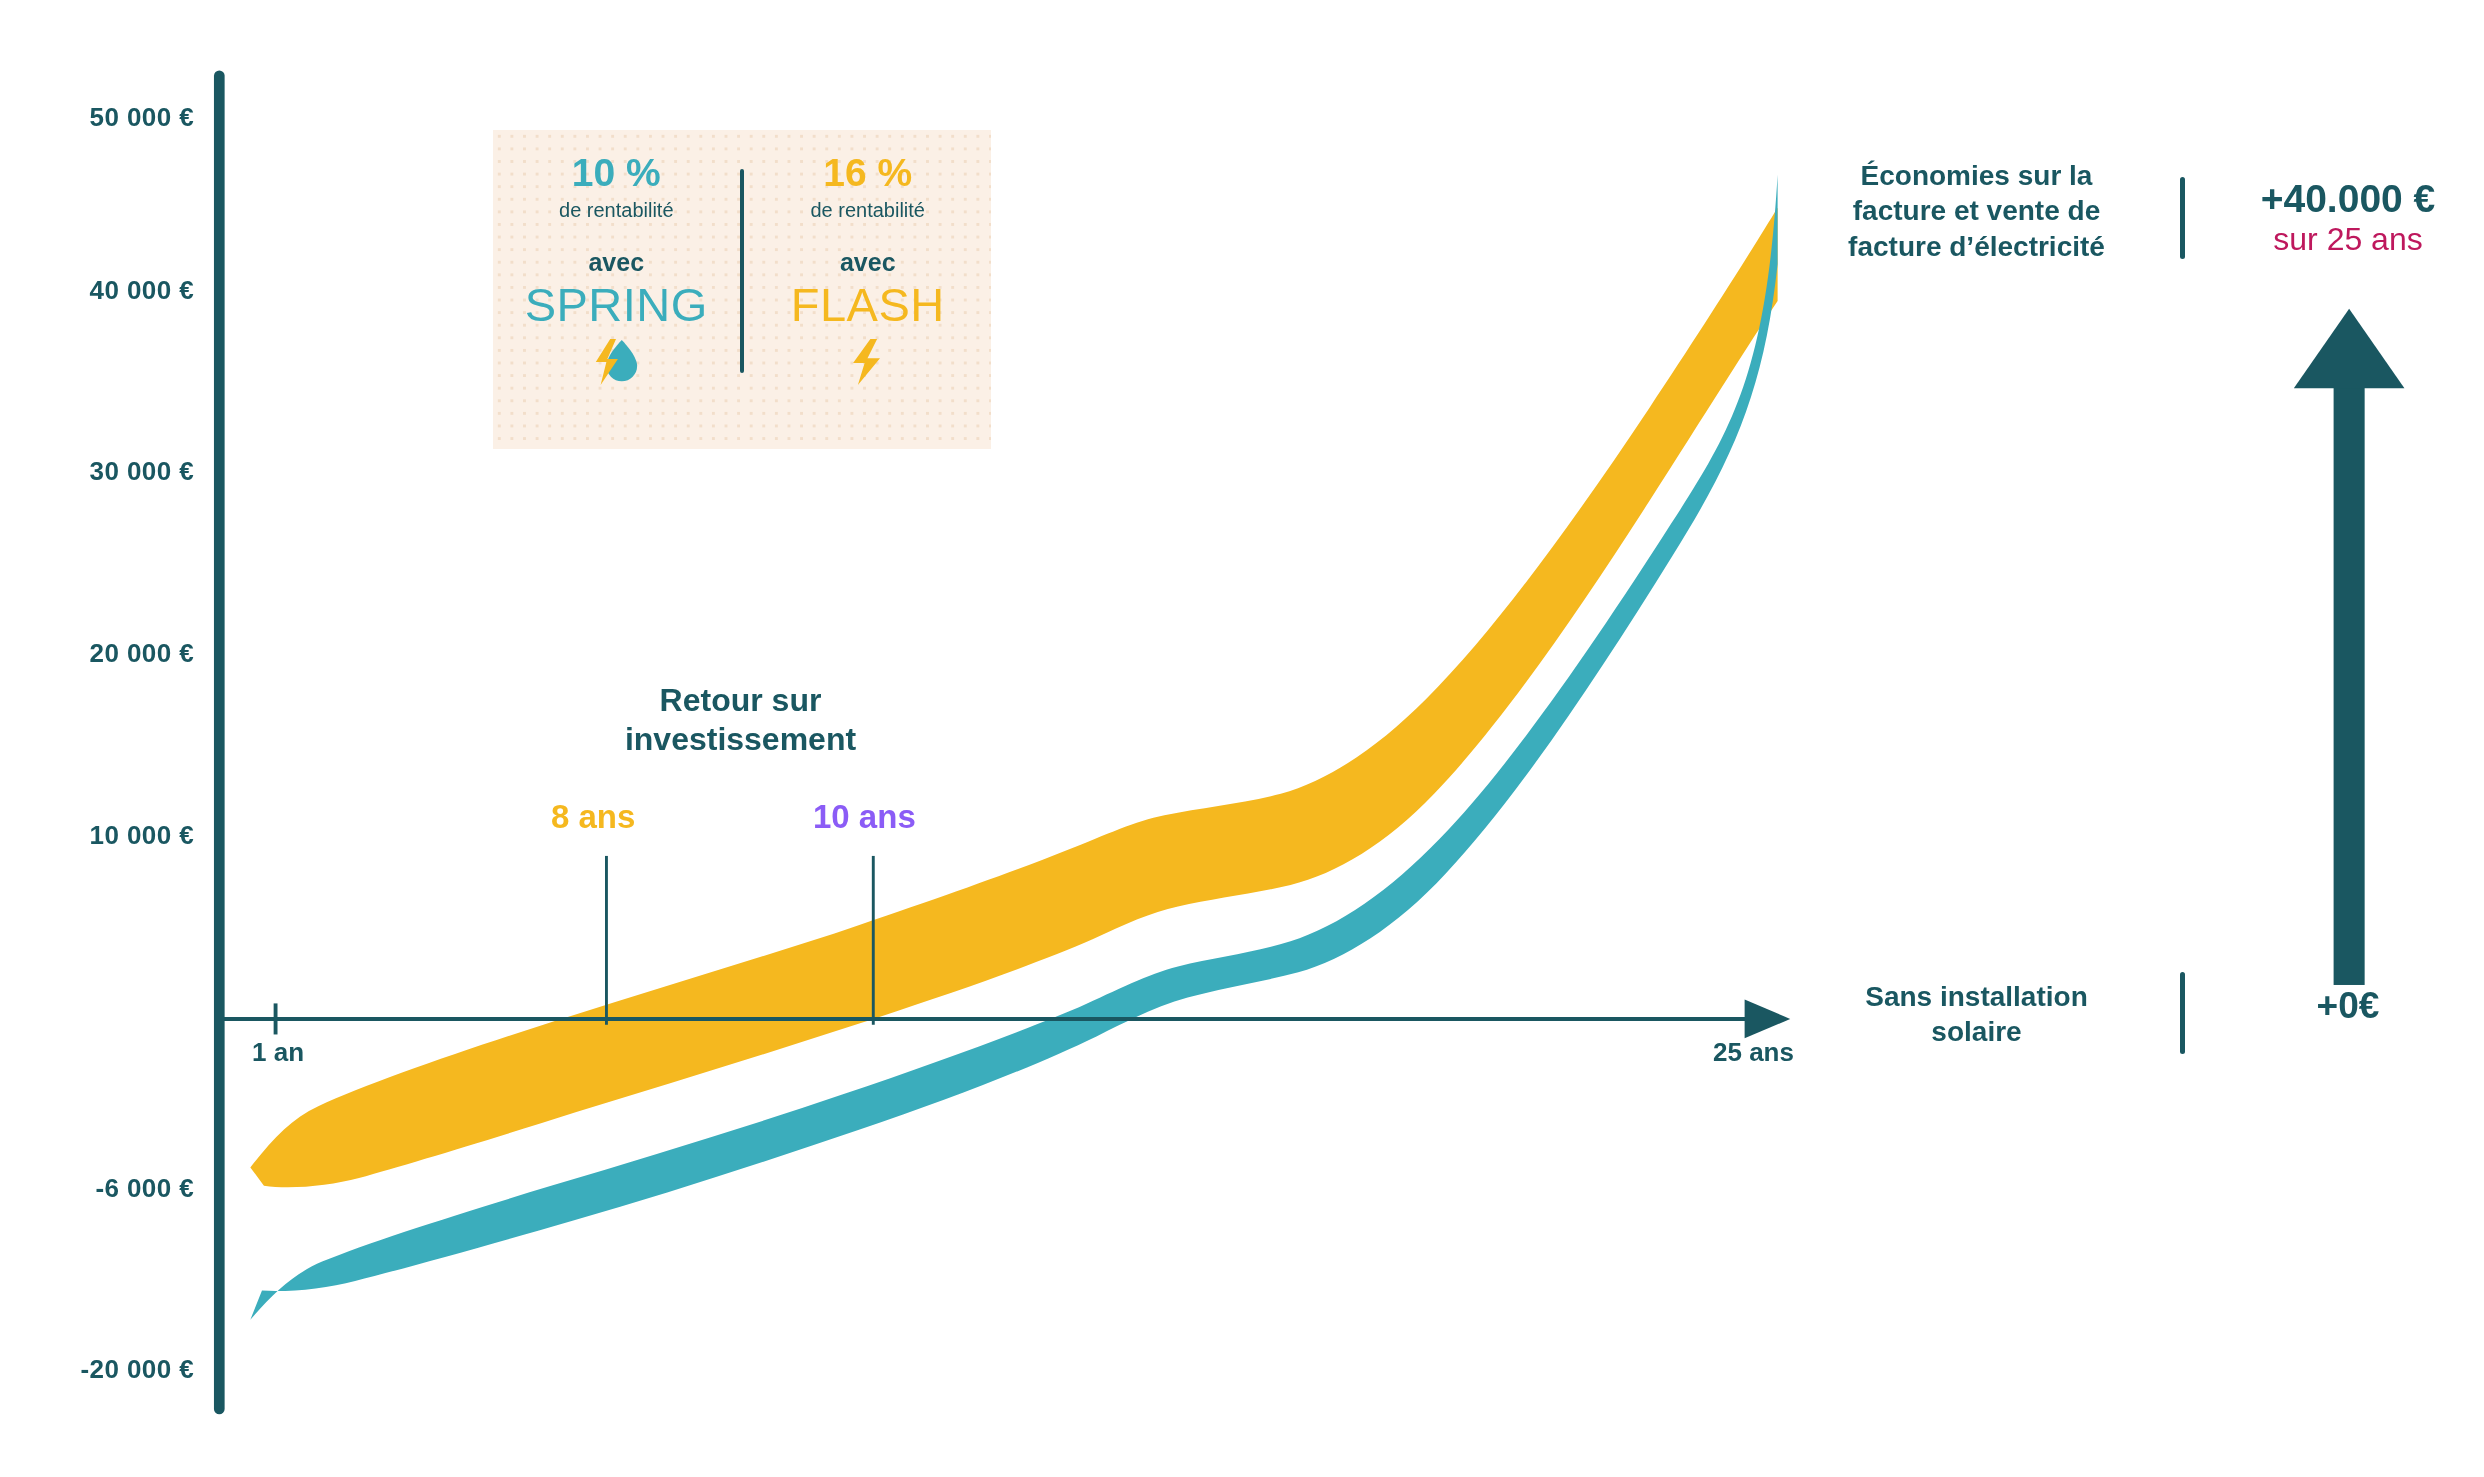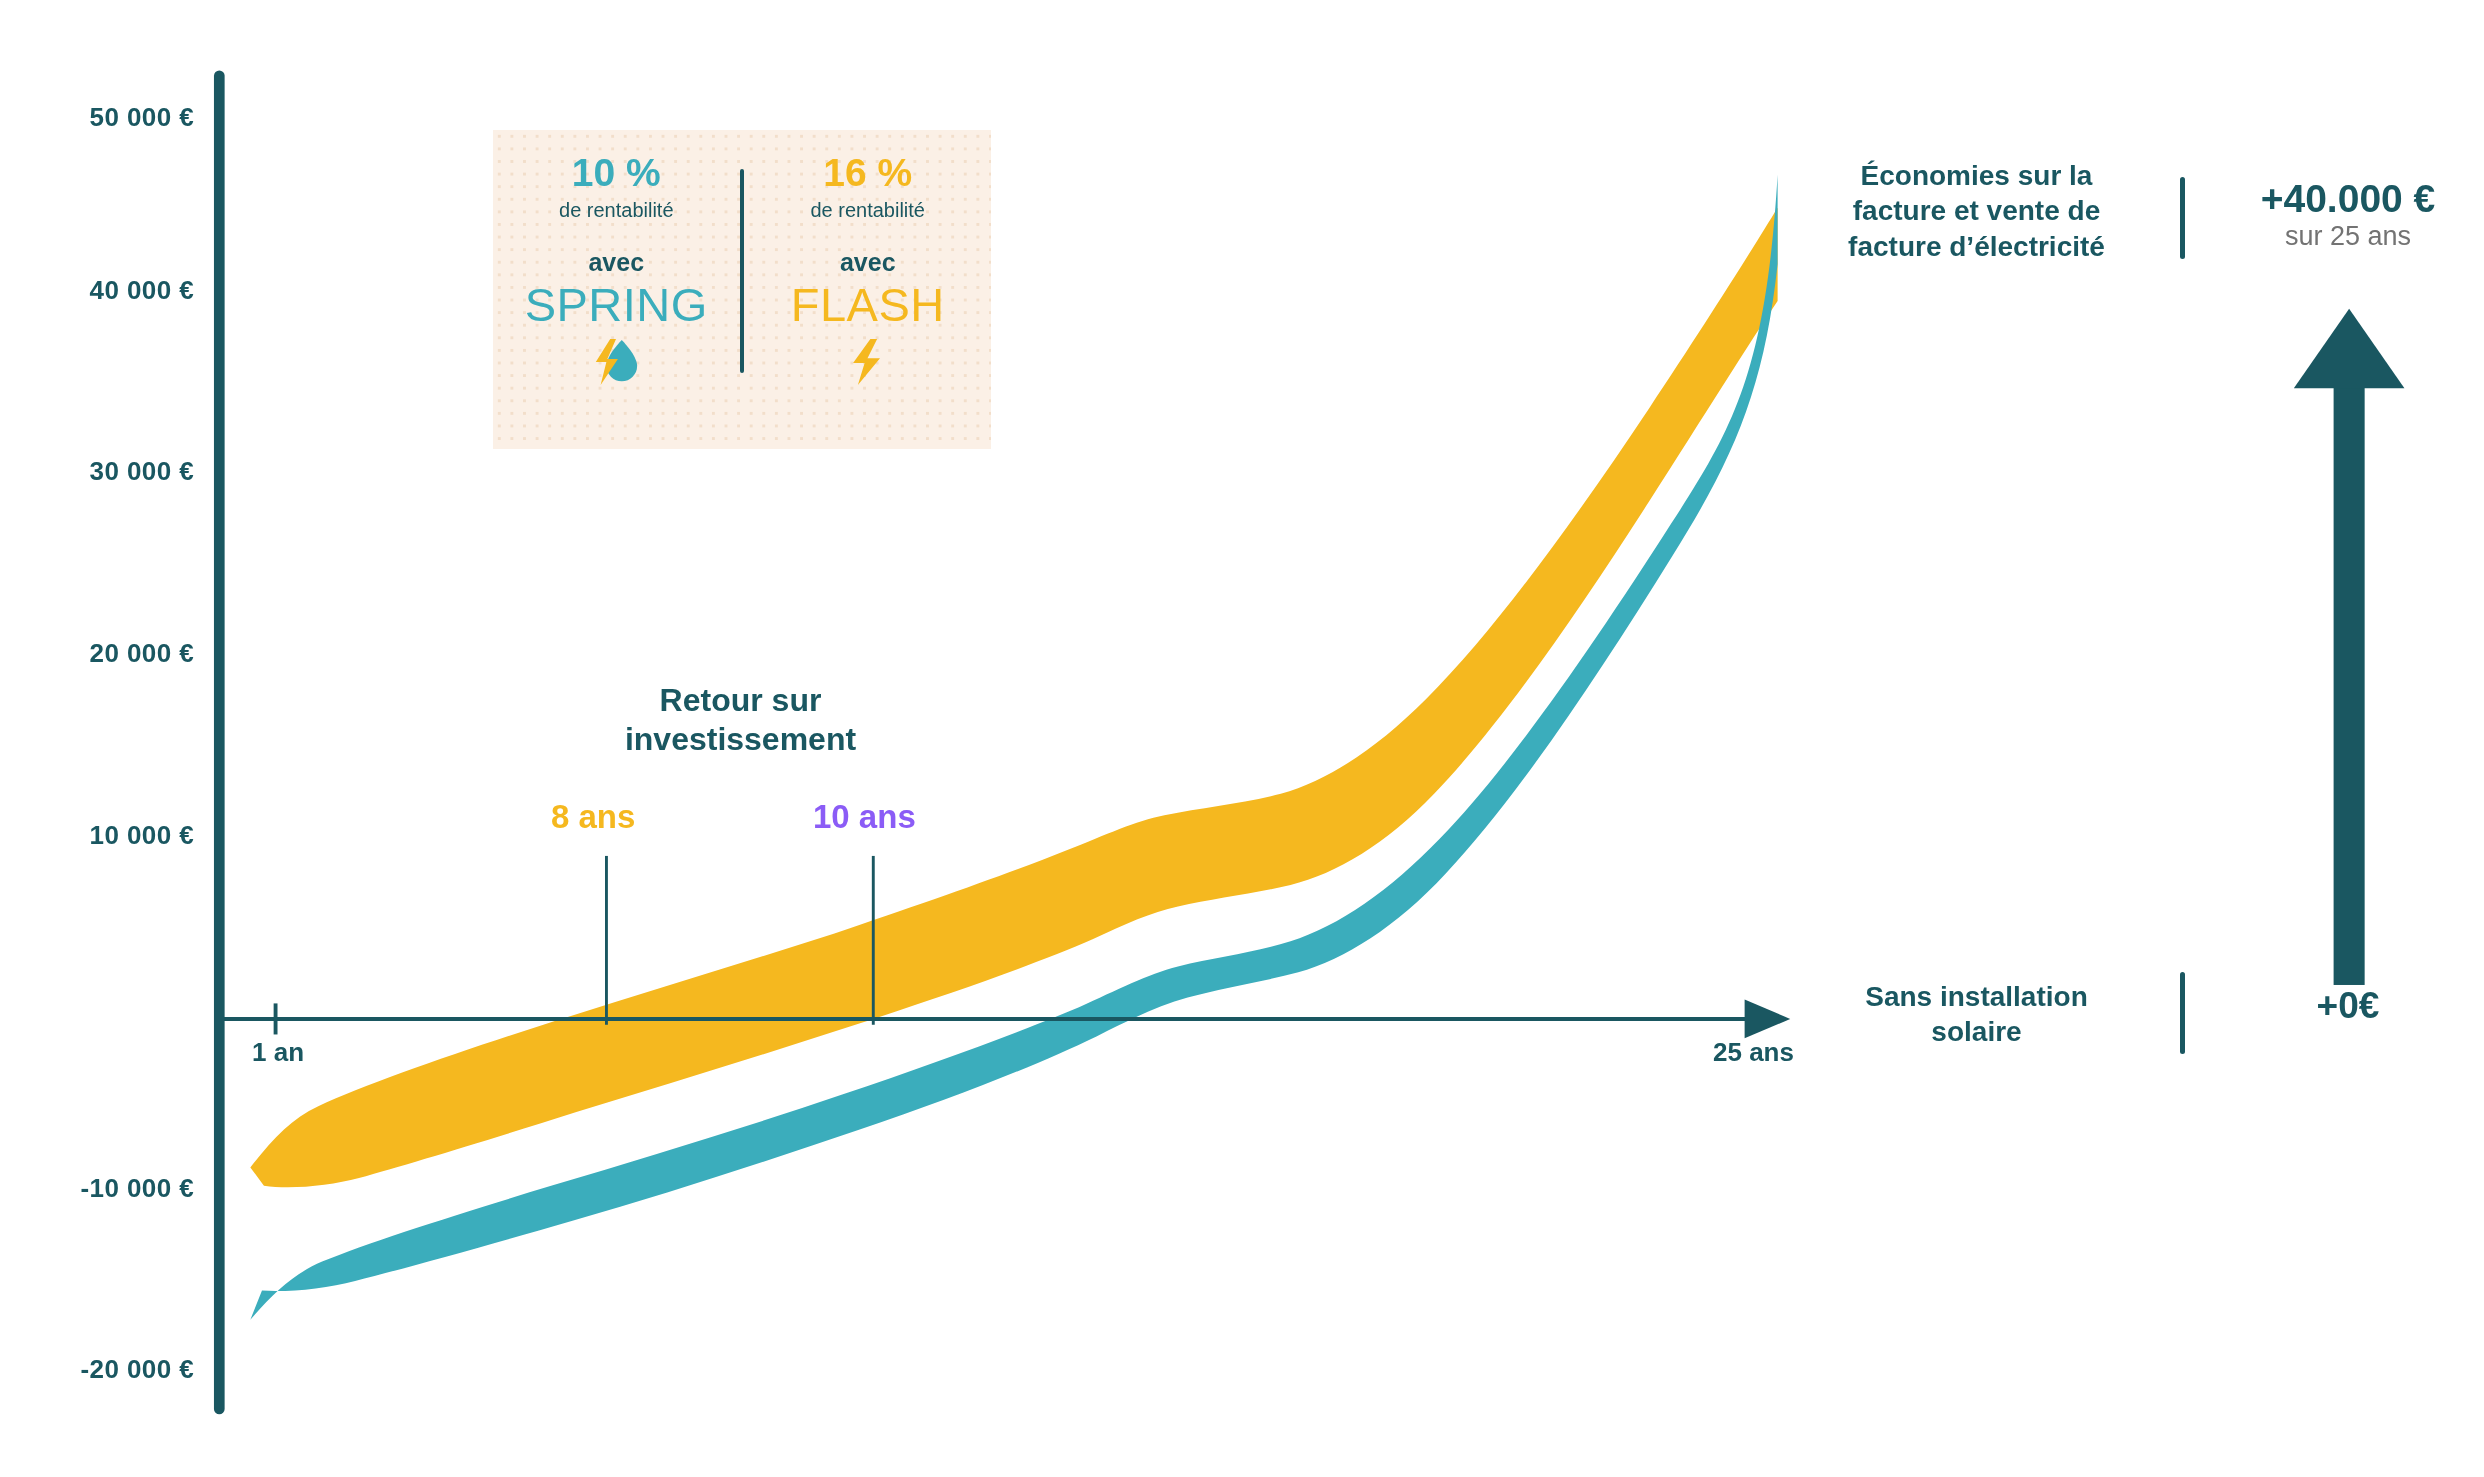--- a/index.html
+++ b/index.html
@@ -37,21 +37,21 @@
              color:#1A5761;font-size:32px;font-weight:700;line-height:1.22;}
   .roi-yr{position:absolute;font-size:33px;font-weight:700;white-space:nowrap;}
   .roi-yr.flash{color:#F5B81F;}
   .roi-yr.spring{color:#8b5cf6;}
 
   
   .rgt-txt{position:absolute;color:#1A5761;font-weight:700;line-height:1.26;text-align:center;}
   .rgt-val{position:absolute;color:#1A5761;text-align:center;}
   .vrule{position:absolute;background:#1A5761;border-radius:2.9px;}
   .big-val{font-size:39px;font-weight:700;white-space:nowrap;}
-  .sub-val{font-size:27px;font-weight:400;color:#737373;white-space:nowrap;}
+  .sub-val{font-size:32px;font-weight:400;color:#be185d;white-space:nowrap;}
   .zero-val{font-size:37px;font-weight:700;white-space:nowrap;}
   svg{display:block;}
 </style>
 </head>
 <body>
 
 <div class="stage">
 
   <svg width="2484" height="1478" viewBox="0 0 2560 1523" style="position:absolute;left:0;top:0;">
 
@@ -113,21 +113,21 @@
       <polygon points="2421,318 2478,400 2364,400"></polygon>
     </g>
   </svg>
 
   <div class="ylab-wrap">
     <div class="ylab" style="top:117px;">50 000 €</div>
     <div class="ylab" style="top:290px;">40 000 €</div>
     <div class="ylab" style="top:471px;">30 000 €</div>
     <div class="ylab" style="top:653px;">20 000 €</div>
     <div class="ylab" style="top:835px;margin-left:44px;">10 000 €</div>
-    <div class="ylab" style="top:1188px;">-10 000 €</div>
+    <div class="ylab" style="top:1188px;">-6 000 €</div>
     <div class="ylab" style="top:1369px;">-20 000 €</div>
   </div>
 
   <div class="xlab" style="left:252px;top:1037px;">1 an</div>
   <div class="xlab" style="left:1713px;top:1037px;">25 ans</div>
 
   <div class="promo">
     <div class="promo-inner">
 
       <div class="promo-col">

